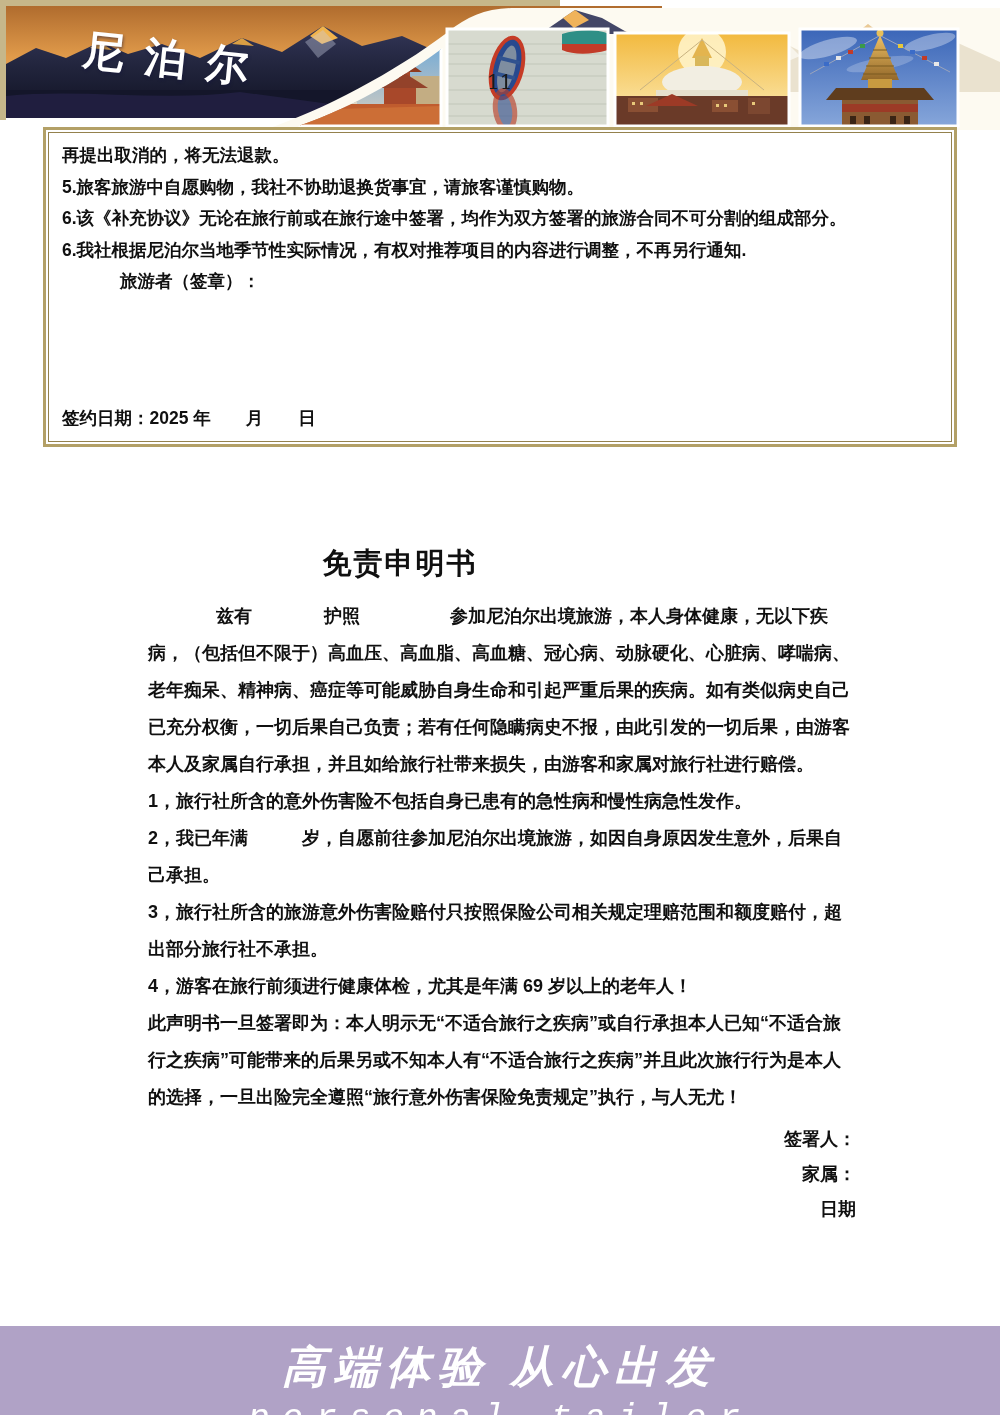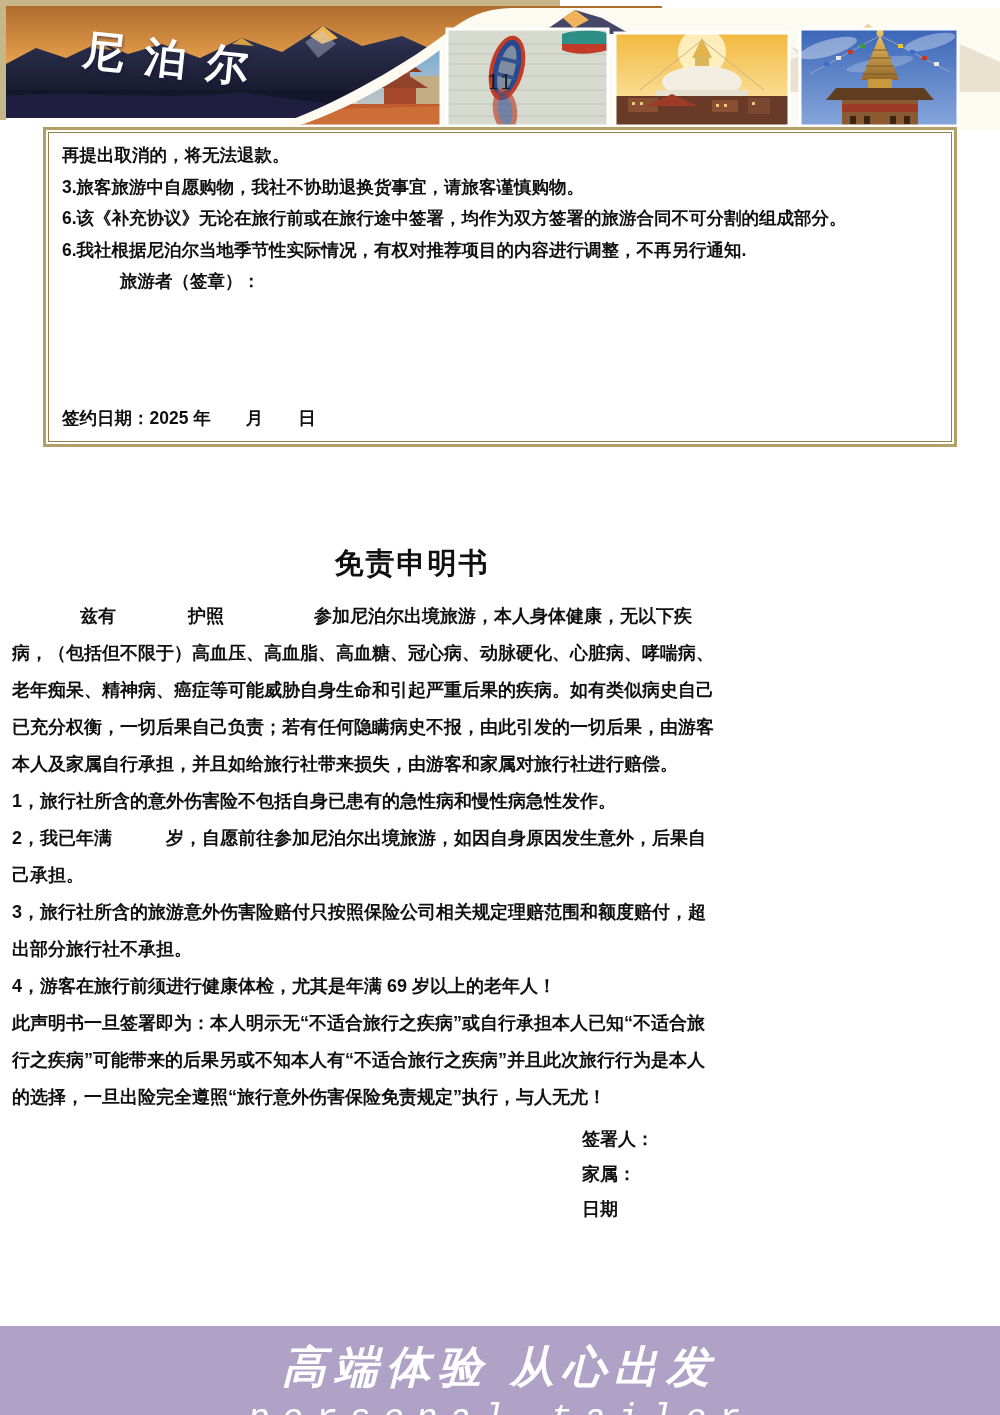--- a/index.html
+++ b/index.html
@@ -33,28 +33,28 @@
     position:absolute;top:2px;left:2px;right:2px;bottom:2px;
     border:1px solid #94814d;
     padding:7px 14px 6px 13px;
     display:flex;flex-direction:column;
   }
   .agreement-inner p{font-size:17.5px;line-height:31.6px;font-weight:600;}
   .signer-line{padding-left:58px;}
   .spacer{flex:1;}
 
   
-  .disclaimer{position:absolute;top:544px;left:12px;width:800px;}
+  .disclaimer{position:absolute;top:544px;left:0;width:800px;}
   .d-title{
     font-size:29px;font-weight:800;text-align:center;
     margin:0 0 14px 0;letter-spacing:2px;
   }
-  .d-body{width:708px;font-size:18px;line-height:37px;font-weight:600;}
+  .d-body{margin-left:148px;width:708px;font-size:18px;line-height:37px;font-weight:600;}
   .d-intro{text-indent:68px;}
-  .sig-block{margin-left:570px;margin-top:6px;}
+  .sig-block{margin-left:570px;margin-top:6px;text-align:right;}
   .sig-block p{line-height:35px;}
 
   
   .footer{
     position:absolute;left:0;top:1326px;width:1000px;height:115px;
     background:#b0a2c6;text-align:center;
   }
   .slogan-cn{
     font-size:44px;font-weight:bold;font-style:italic;color:#ffffff;
     letter-spacing:8px;padding-top:12px;
@@ -264,21 +264,21 @@
     </g>
   </svg>
 
   <span class="nepal-title">尼泊尔</span>
   <span class="page-num">11</span>
 </div>
 
 <div class="agreement-box">
   <div class="agreement-inner">
     <p>再提出取消的，将无法退款。</p>
-    <p>3.旅客旅游中自愿购物，我社不协助退换货事宜，请旅客谨慎购物。</p>
+    <p>5.旅客旅游中自愿购物，我社不协助退换货事宜，请旅客谨慎购物。</p>
     <p>6.该《补充协议》无论在旅行前或在旅行途中签署，均作为双方签署的旅游合同不可分割的组成部分。</p>
     <p>6.我社根据尼泊尔当地季节性实际情况，有权对推荐项目的内容进行调整，不再另行通知.</p>
     <p class="signer-line">旅游者（签章）：</p>
     <div class="spacer"></div>
     <p>签约日期：2025 年　　月　　日</p>
   </div>
 </div>
 
 <section class="disclaimer">
   <h1 class="d-title">免责申明书</h1>

